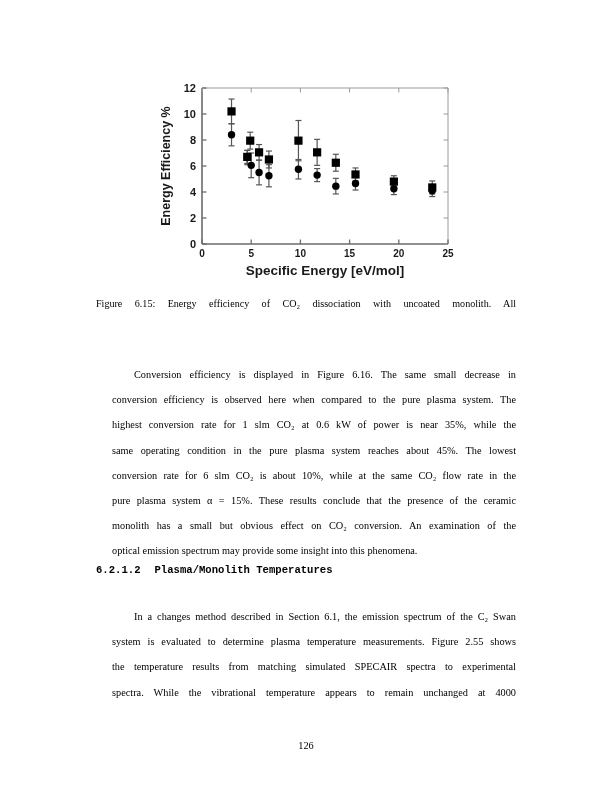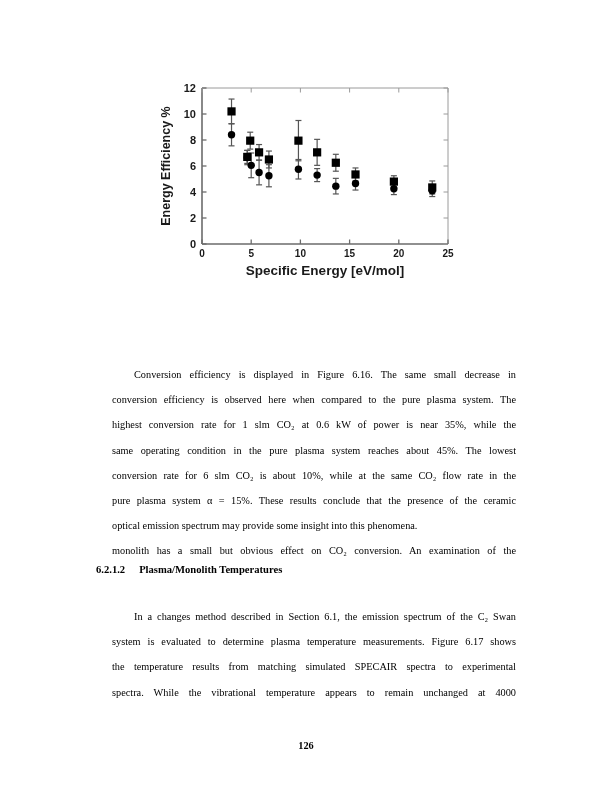--- a/index.html
+++ b/index.html
@@ -84,38 +84,37 @@
 
   #par-1 { top: 362px; }
   #par-2 { top: 604px; }
 
   
   #section-heading {
     position: absolute;
     left: 96px;
     top: 564px;
     width: 420px;
-    font-family: Liberation Serif, serif;
+    font-family: Liberation Mono, monospace;
     font-weight: bold;
     font-size: 10.6px;
     color: #000;
   }
   #section-heading .num { margin-right: 14px; }
 
   
   #page-number {
     position: absolute;
     left: 0;
     top: 740px;
     width: 612px;
     text-align: center;
     font-family: "Liberation Serif", serif;
     font-size: 10.3px;
     color: #000;
-    font-weight: bold;
   }
 </style>
 </head>
 <body>
 
 <div id="page">
 
   <div id="figure-block">
     <div id="figure-image-wrap">
       <svg id="chart-svg" width="300" height="222" viewBox="0 0 300 222" xmlns="http://www.w3.org/2000/svg">
@@ -252,39 +251,40 @@
             <rect x="175.72400000000002" y="92.65" width="8.2" height="8.2" fill="#000000"></rect>
             <rect x="195.404" y="104.35000000000001" width="8.2" height="8.2" fill="#000000"></rect>
             <rect x="233.78" y="111.50000000000001" width="8.2" height="8.2" fill="#000000"></rect>
             <rect x="272.15599999999995" y="117.35000000000001" width="8.2" height="8.2" fill="#000000"></rect>
           </g>
       </svg>
     </div>
   </div>
 
   <div id="figure-caption">
+    <span class="cap-line just">Figure 6.15:  Energy efficiency of CO₂ dissociation with uncoated monolith.  All</span>
   </div>
 
   <div class="body-par" id="par-1">
     <span class="tline" style="text-indent:22px;">Conversion efficiency is displayed in Figure 6.16.  The same small decrease in</span>
     <span class="tline">conversion efficiency is observed here when compared to the pure plasma system. The</span>
     <span class="tline">highest conversion rate for 1 slm CO₂ at 0.6 kW of power is near 35%, while the</span>
     <span class="tline">same operating condition in the pure plasma system reaches about 45%. The lowest</span>
     <span class="tline">conversion rate for 6 slm CO₂ is about 10%, while at the same CO₂ flow rate in the</span>
     <span class="tline">pure plasma system α = 15%. These results conclude that the presence of the ceramic</span>
+    <span class="tline">monolith has a small but obvious effect on CO₂ conversion. An examination of the</span>
     <span class="tline last">optical emission spectrum may provide some insight into this phenomena.</span>
-    <span class="tline">monolith has a small but obvious effect on CO₂ conversion. An examination of the</span>
   </div>
 
   <div id="section-heading">
     <span class="num">6.2.1.2</span><span>Plasma/Monolith Temperatures</span>
   </div>
 
   <div class="body-par" id="par-2">
     <span class="tline" style="text-indent:22px;">In a changes method described in Section 6.1, the emission spectrum of the C₂ Swan</span>
-    <span class="tline">system is evaluated to determine plasma temperature measurements.  Figure 6.17 shows</span>
+    <span class="tline">system is evaluated to determine plasma temperature measurements.  Figure 2.55 shows</span>
     <span class="tline">the temperature results from matching simulated SPECAIR spectra to experimental</span>
     <span class="tline">spectra.  While the vibrational temperature appears to remain unchanged at 4000</span>
   </div>
 
   <div id="page-number">126</div>
 
 </div>
 
 </body></html>

